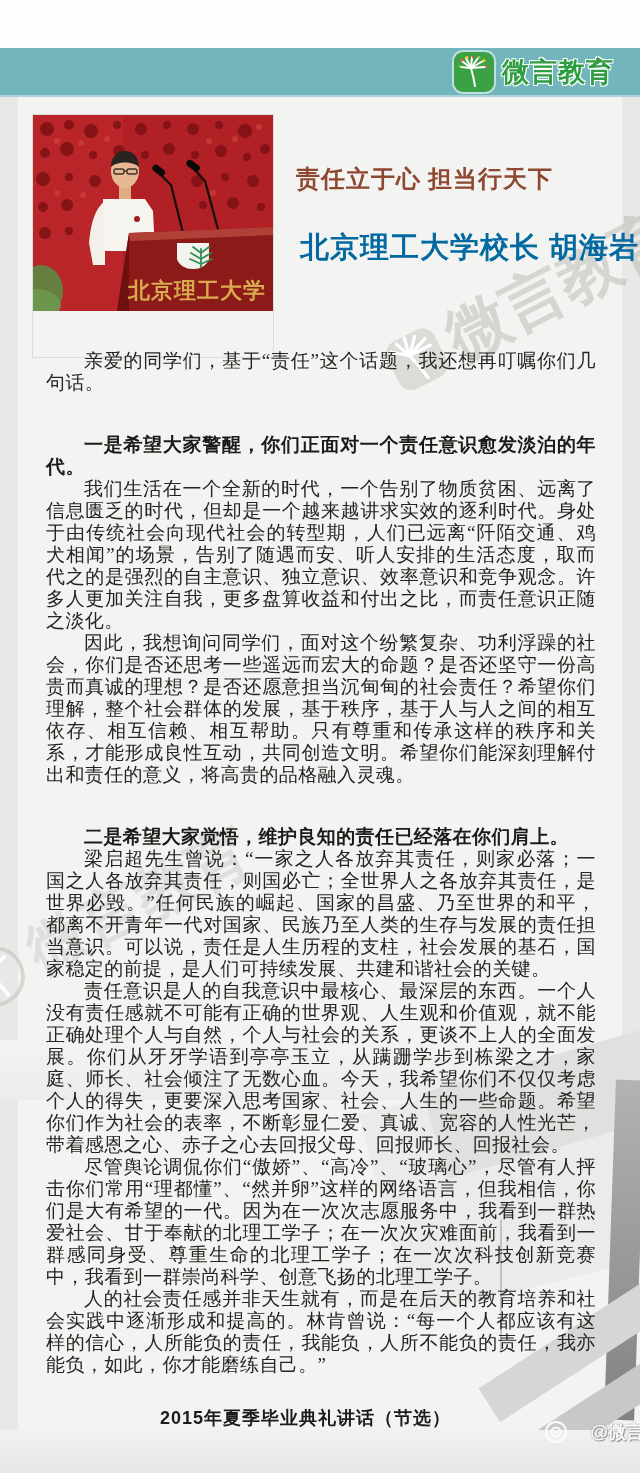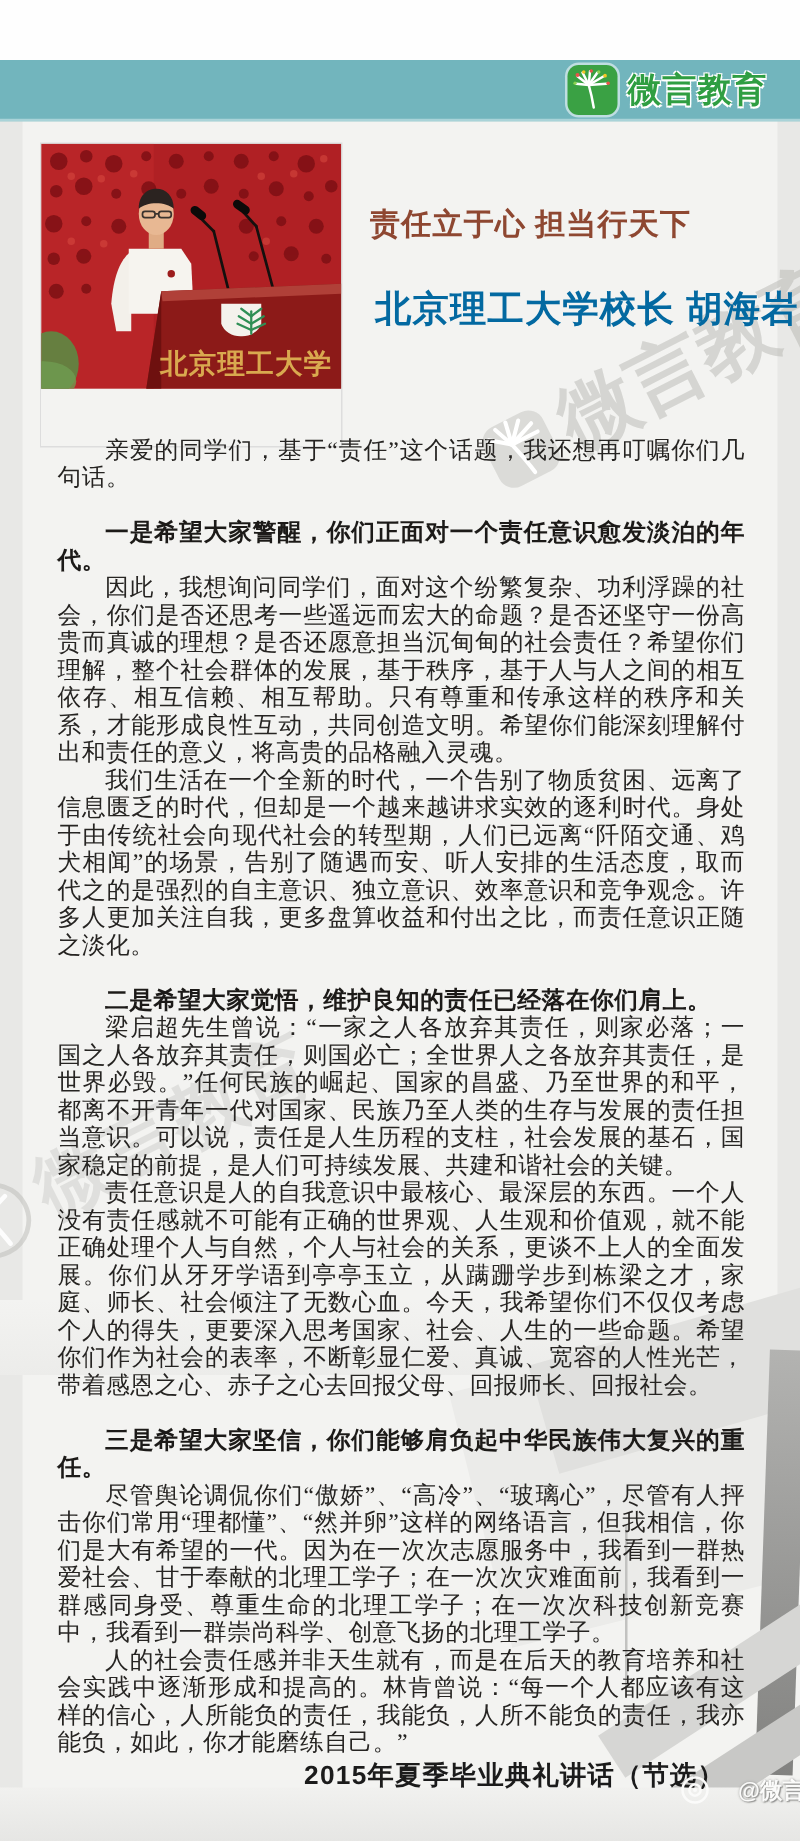--- a/index.html
+++ b/index.html
@@ -37,24 +37,24 @@
   .bg-book1{position:absolute;left:470px;top:1320px;width:240px;height:40px;background:#d6d6d4;transform:rotate(-33deg);z-index:1;}
   .bg-book2{position:absolute;left:500px;top:1380px;width:240px;height:34px;background:#c8c8c6;transform:rotate(-33deg);z-index:1;}
   .bg-book3{position:absolute;left:540px;top:1430px;width:220px;height:30px;background:#dededc;transform:rotate(-33deg);z-index:1;}
   .bg-floor{position:absolute;left:0px;top:1430px;width:640px;height:43px;background:linear-gradient(#f1f1ef,#e6e6e4);z-index:1;}
 
   
   .article{position:absolute;left:0;top:350px;width:640px;box-sizing:border-box;padding:0 44px 0 46px;z-index:3;
            font-family:"Liberation Serif",serif;font-size:19px;line-height:22px;letter-spacing:.4px;
            color:#262422;text-align:justify;}
   .article p{margin:0;text-indent:2em;}
-  .article p.heading{font-family:"Liberation Sans",sans-serif;font-weight:bold;color:#1c1a18;margin-top:22px;}
-
-  
-  .source-line{position:absolute;left:160px;top:1406px;width:420px;text-align:right;z-index:3;font-weight:bold;font-size:21px;color:#1b1b1b;letter-spacing:1px;}
+  .article p.heading{font-family:"Liberation Sans",sans-serif;font-weight:bold;color:#1c1a18;margin-top:40px;}
+
+  
+  .source-line{position:absolute;left:160px;top:1406px;width:420px;text-align:left;z-index:3;font-weight:bold;font-size:18px;color:#1b1b1b;letter-spacing:1px;}
   .weibo-mark{position:absolute;right:8px;top:1420px;z-index:3;text-align:right;color:#fbfbfa;text-shadow:0 0 2px #9a9a98,1px 1px 1px #8a8a88;line-height:1.15;}
   .weibo-handle{font-size:18px;font-weight:bold;display:flex;align-items:center;gap:22px;justify-content:flex-end;}
   .weibo-url{font-size:21px;}
 </style>
 </head>
 <body>
 
 <div id="canvas">
 
   <div class="top-white"></div>
@@ -227,26 +227,25 @@
       </g>
     </svg>
   </div>
 
   <div class="hero-title">责任立于心 担当行天下</div>
   <div class="hero-subtitle">北京理工大学校长  胡海岩</div>
 
   <div class="article">
     <p class="para">亲爱的同学们，基于“责任”这个话题，我还想再叮嘱你们几句话。</p>
     <p class="heading">一是希望大家警醒，你们正面对一个责任意识愈发淡泊的年代。</p>
+    <p class="para">我们生活在一个全新的时代，一个告别了物质贫困、远离了信息匮乏的时代，但却是一个越来越讲求实效的逐利时代。身处于由传统社会向现代社会的转型期，人们已远离“阡陌交通、鸡犬相闻”的场景，告别了随遇而安、听人安排的生活态度，取而代之的是强烈的自主意识、独立意识、效率意识和竞争观念。许多人更加关注自我，更多盘算收益和付出之比，而责任意识正随之淡化。</p>
     <p class="para">因此，我想询问同学们，面对这个纷繁复杂、功利浮躁的社会，你们是否还思考一些遥远而宏大的命题？是否还坚守一份高贵而真诚的理想？是否还愿意担当沉甸甸的社会责任？希望你们理解，整个社会群体的发展，基于秩序，基于人与人之间的相互依存、相互信赖、相互帮助。只有尊重和传承这样的秩序和关系，才能形成良性互动，共同创造文明。希望你们能深刻理解付出和责任的意义，将高贵的品格融入灵魂。</p>
-    <p class="para">我们生活在一个全新的时代，一个告别了物质贫困、远离了信息匮乏的时代，但却是一个越来越讲求实效的逐利时代。身处于由传统社会向现代社会的转型期，人们已远离“阡陌交通、鸡犬相闻”的场景，告别了随遇而安、听人安排的生活态度，取而代之的是强烈的自主意识、独立意识、效率意识和竞争观念。许多人更加关注自我，更多盘算收益和付出之比，而责任意识正随之淡化。</p>
     <p class="heading">二是希望大家觉悟，维护良知的责任已经落在你们肩上。</p>
     <p class="para">梁启超先生曾说：“一家之人各放弃其责任，则家必落；一国之人各放弃其责任，则国必亡；全世界人之各放弃其责任，是世界必毁。”任何民族的崛起、国家的昌盛、乃至世界的和平，都离不开青年一代对国家、民族乃至人类的生存与发展的责任担当意识。可以说，责任是人生历程的支柱，社会发展的基石，国家稳定的前提，是人们可持续发展、共建和谐社会的关键。</p>
     <p class="para">责任意识是人的自我意识中最核心、最深层的东西。一个人没有责任感就不可能有正确的世界观、人生观和价值观，就不能正确处理个人与自然，个人与社会的关系，更谈不上人的全面发展。你们从牙牙学语到亭亭玉立，从蹒跚学步到栋梁之才，家庭、师长、社会倾注了无数心血。今天，我希望你们不仅仅考虑个人的得失，更要深入思考国家、社会、人生的一些命题。希望你们作为社会的表率，不断彰显仁爱、真诚、宽容的人性光芒，带着感恩之心、赤子之心去回报父母、回报师长、回报社会。</p>
-    <p class="heading">三是希望大家坚信，你们能够肩负起中华民族伟大复兴的重任。</p>
     <p class="para">尽管舆论调侃你们“傲娇”、“高冷”、“玻璃心”，尽管有人抨击你们常用“理都懂”、“然并卵”这样的网络语言，但我相信，你们是大有希望的一代。因为在一次次志愿服务中，我看到一群热爱社会、甘于奉献的北理工学子；在一次次灾难面前，我看到一群感同身受、尊重生命的北理工学子；在一次次科技创新竞赛中，我看到一群崇尚科学、创意飞扬的北理工学子。</p>
     <p class="para">人的社会责任感并非天生就有，而是在后天的教育培养和社会实践中逐渐形成和提高的。林肯曾说：“每一个人都应该有这样的信心，人所能负的责任，我能负，人所不能负的责任，我亦能负，如此，你才能磨练自己。”</p>
   </div>
 
   <div class="source-line">2015年夏季毕业典礼讲话（节选）</div>
 
   <div class="weibo-mark">
     <div class="weibo-handle">
       <svg width="24" height="24" viewBox="0 0 24 24">
         <circle cx="12" cy="12" r="10" fill="none" stroke="#fbfbfa" stroke-width="2"></circle>

